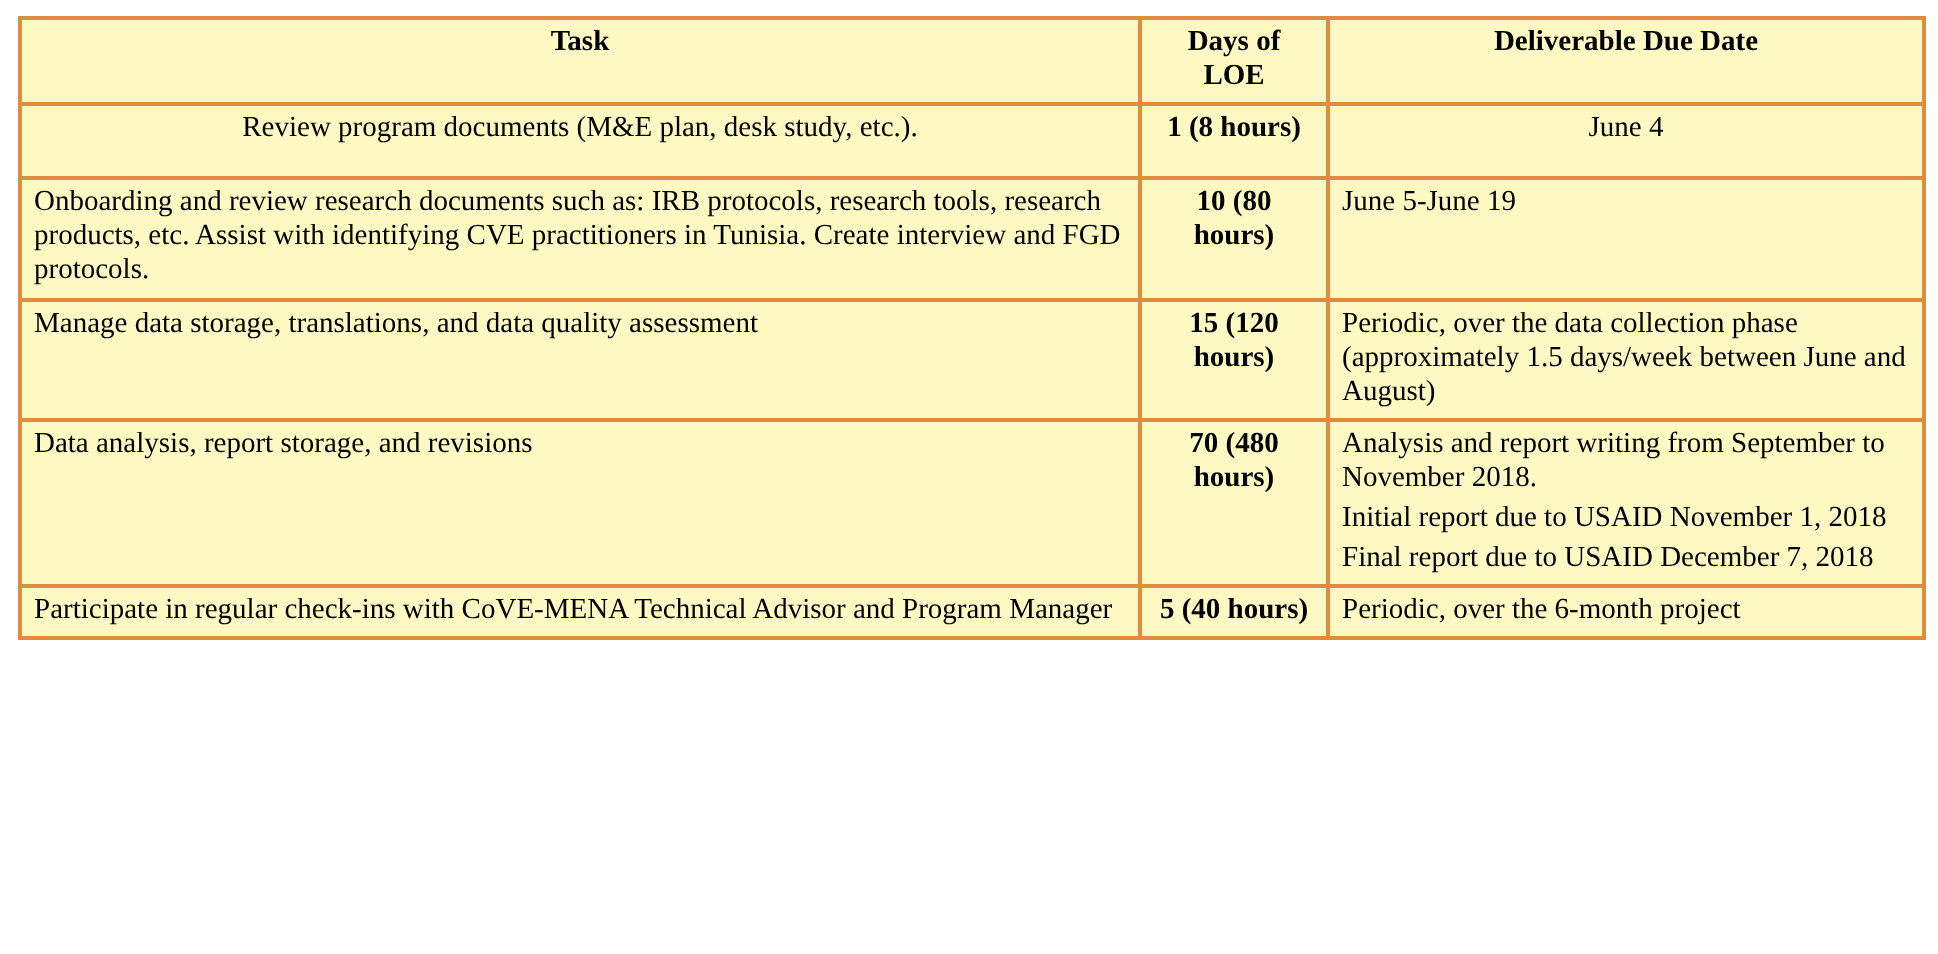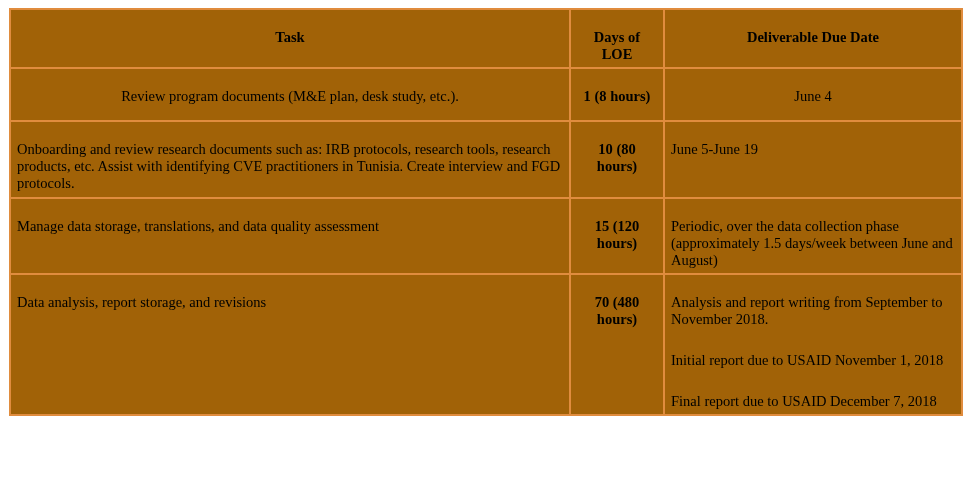--- a/index.html
+++ b/index.html
@@ -22,26 +22,26 @@
     padding: 8px 8px 8px 9px;
   }
   table.loe-table {
     border-collapse: collapse;
     width: 952px;
     table-layout: fixed;
     background: #ffffff;
   }
   table.loe-table td, table.loe-table th {
     border: 2px solid #e08c3e;
-    padding: 19px 6px 4px 6px;
+    padding: 3px 6px 4px 6px;
     font-size: 14.5px;
     line-height: 1.18;
     vertical-align: top;
     color: #000000;
-    background: #a16207;
+    background: #fef9c3;
     word-wrap: break-word;
   }
   thead th {
     background: #fdf0e4;
     text-align: center;
     font-weight: bold;
     vertical-align: middle;
     padding-top: 6px;
     padding-bottom: 6px;
     font-size: 15px;
@@ -73,21 +73,21 @@
     font-weight: bold;
     vertical-align: middle;
   }
   td.total-blank {
     background: #ffffff;
   }
   .para {
     margin: 0;
   }
   .para + .para {
-    margin-top: 24px;
+    margin-top: 3px;
   }
   .row-tall-1 td { height: 28px; text-align: center; }
 </style>
 </head>
 <body>
 
 <div class="page">
   <table class="loe-table">
     <colgroup>
       <col class="c-task">
@@ -125,15 +125,22 @@
       </tr>
       <tr>
         <td class="task-cell">Data analysis, report storage, and revisions</td>
         <td class="loe-cell">70 (480 hours)</td>
         <td class="due-cell">
           <p class="para">Analysis and report writing from September to November 2018.</p>
           <p class="para">Initial report due to USAID November 1, 2018</p>
           <p class="para">Final report due to USAID December 7, 2018</p>
         </td>
       </tr>
+      <tr>
+        <td class="task-cell">Participate in regular check-ins with CoVE-MENA Technical Advisor and Program Manager</td>
+        <td class="loe-cell">5 (40 hours)</td>
+        <td class="due-cell">
+          <p class="para">Periodic, over the 6-month project</p>
+        </td>
+      </tr>
     </tbody>
   </table>
 </div>
 
 </body></html>

